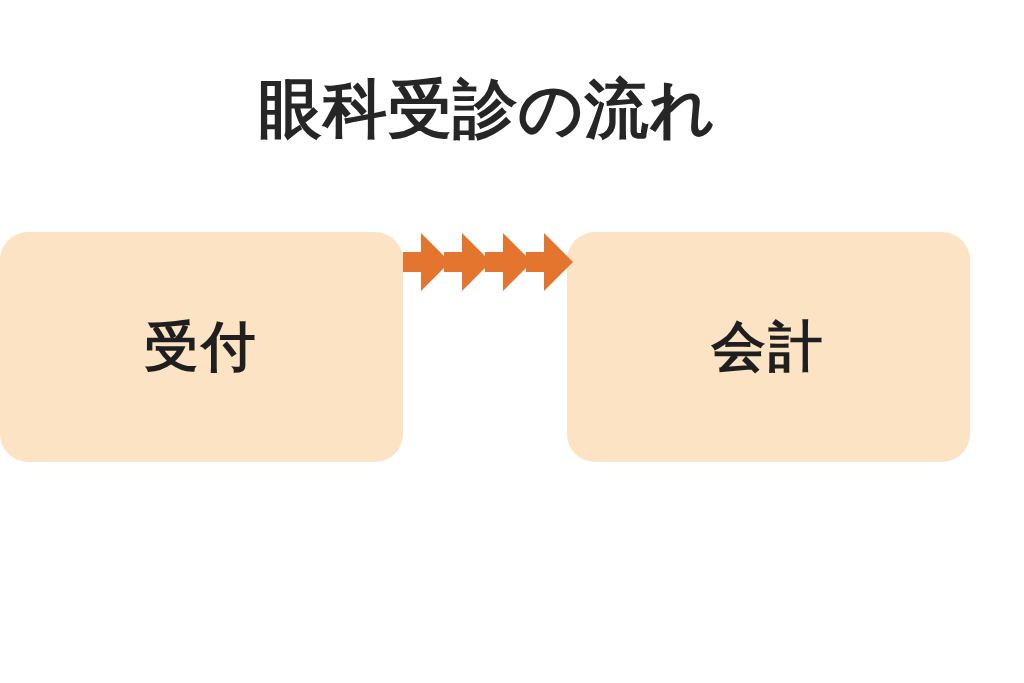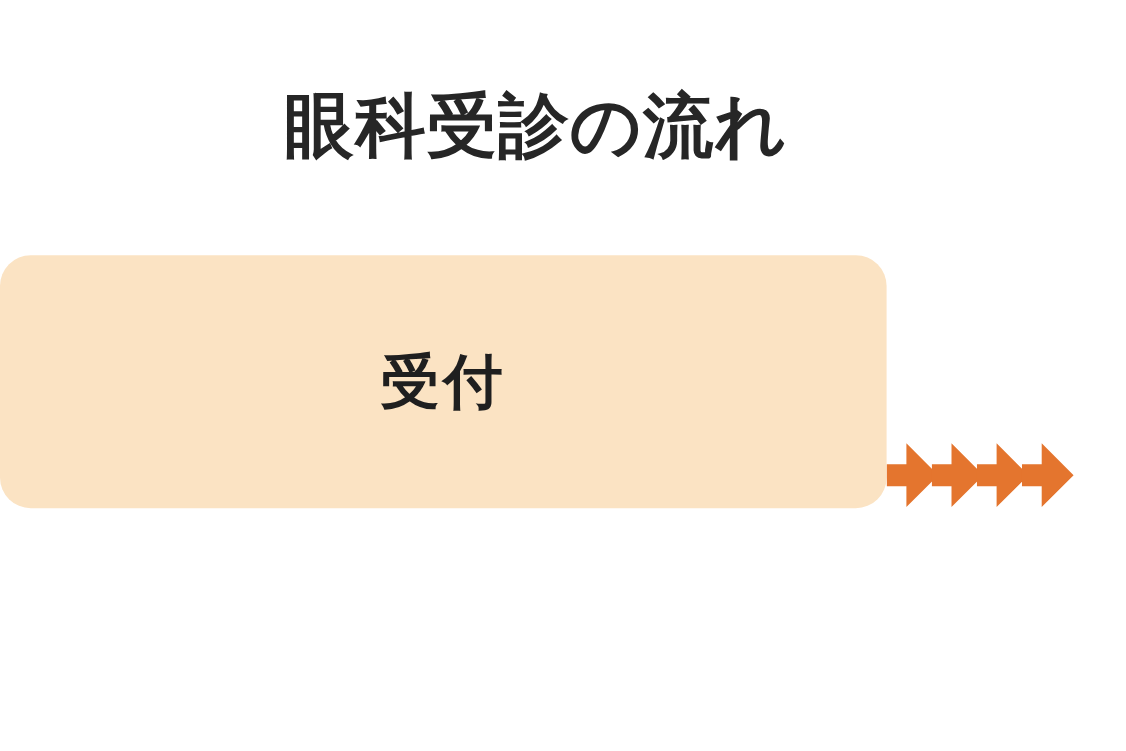--- a/index.html
+++ b/index.html
@@ -9,21 +9,21 @@
   body {
     width: 1024px;
     height: 683px;
     background: var(--background, #ffffff);
     overflow: hidden;
   }
   .page {
     position: relative;
     width: 1024px;
     height: 522px;
-    font-family: Liberation Serif, serif;
+    font-family: Liberation Mono, monospace;
   }
   .title {
     position: absolute;
     top: 78px;
     left: 0;
     width: 974px;
     margin: 0;
     text-align: center;
     font-size: 64px;
     line-height: 1.15;
@@ -31,21 +31,21 @@
     letter-spacing: 1px;
     color: var(--title-text, #262626);
   }
   .flow {
     position: absolute;
     top: 232px;
     left: 0;
     width: 970px;
     height: 230px;
     display: flex;
-    align-items: flex-end;
+    align-items: flex-start;
   }
   .step {
     flex: 1 1 0;
     height: 230px;
     background: var(--box-fill, #fbe3c3);
     border-radius: 28px;
     display: flex;
     align-items: center;
     justify-content: center;
     z-index: 1;
@@ -108,16 +108,19 @@
       </svg>
     </span>
 
 
     <span class="arrow">
       <svg viewBox="0 0 48 60" xmlns="http://www.w3.org/2000/svg" aria-hidden="true">
         <polygon points="0,20 18,20 18,1 47,30 18,59 18,40 0,40"></polygon>
       </svg>
     </span>
 
+    <div class="step">
+      <span class="step-label">会計</span>
+    </div>
 
   </div>
 
 </div>
 
 </body></html>

